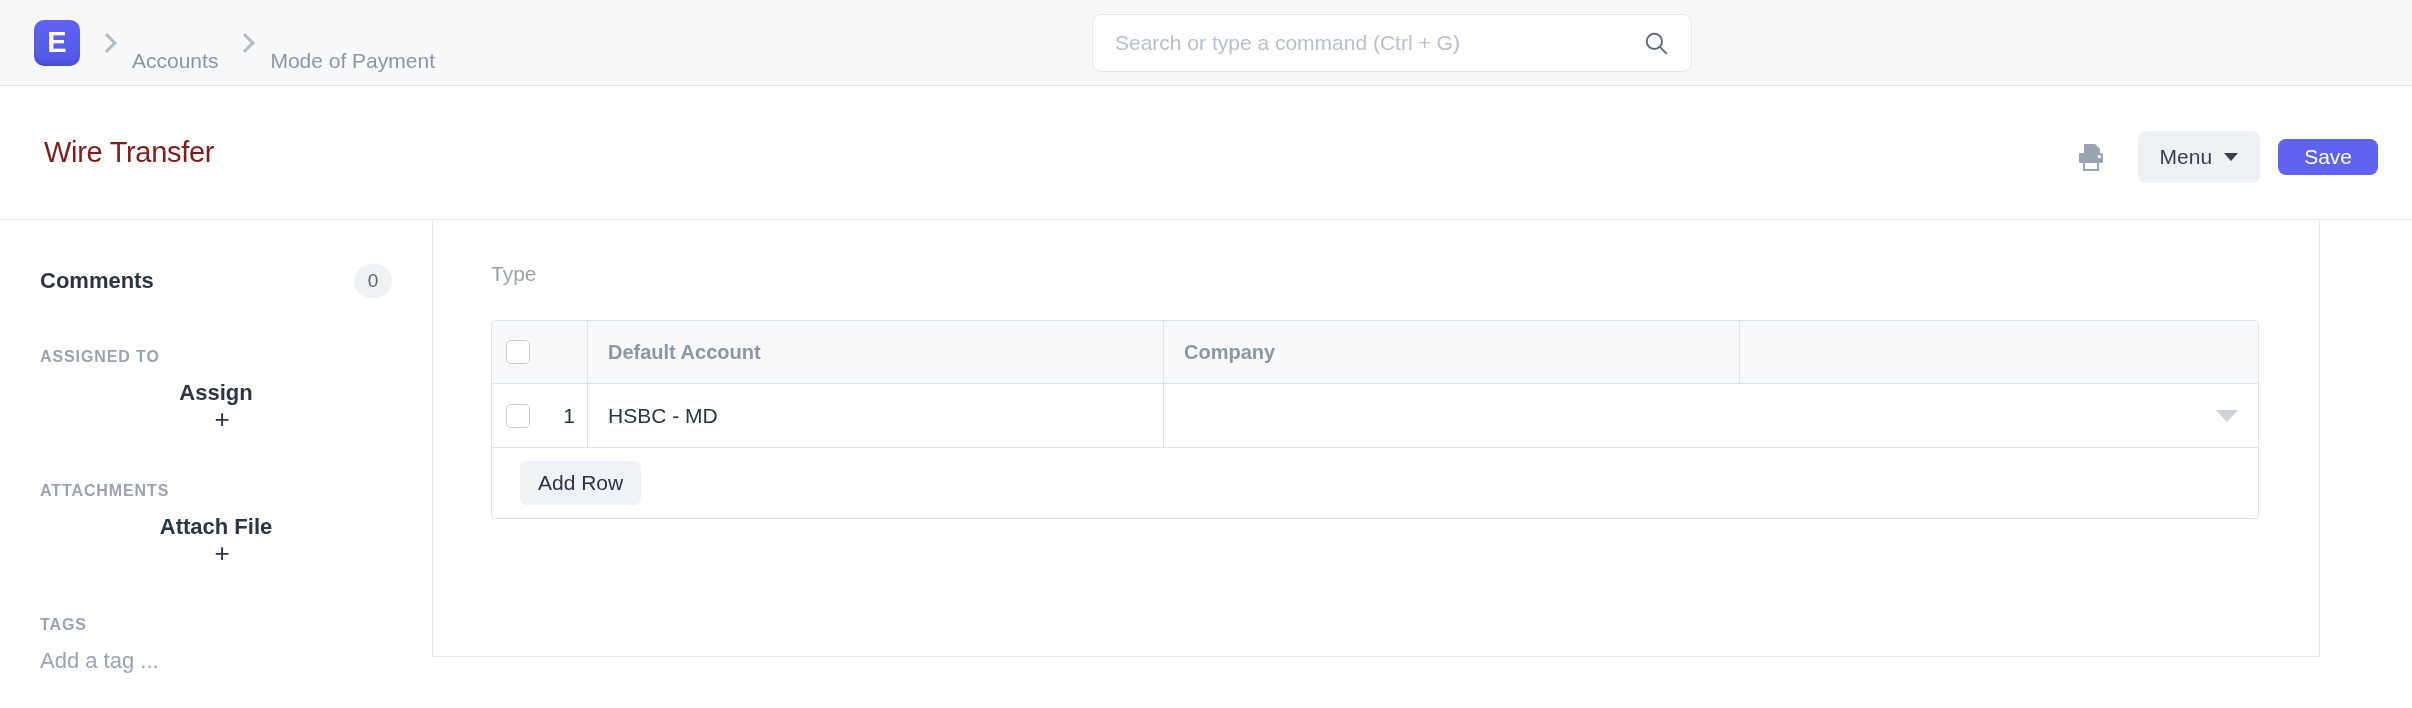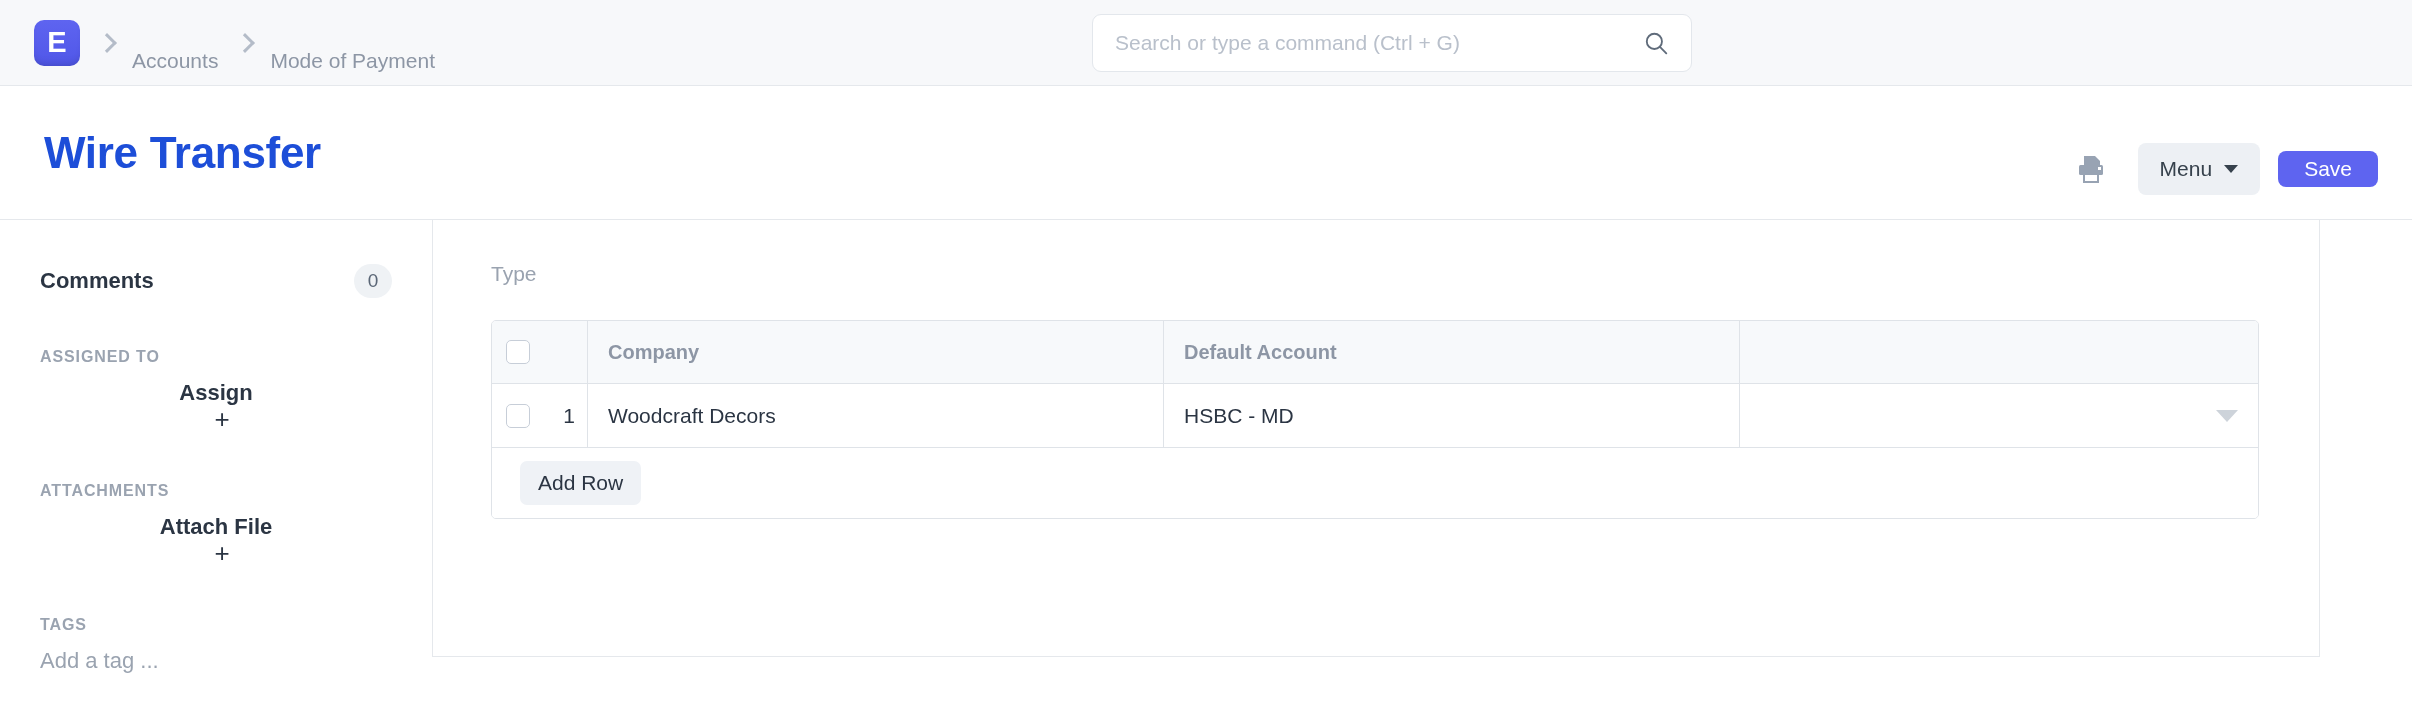--- a/index.html
+++ b/index.html
@@ -149,27 +149,27 @@
   
   .page-head {
     height: 134px;
     background: #ffffff;
     border-bottom: 1px solid #e5e8ec;
     display: flex; align-items: center;
     padding: 0 34px 0 44px;
     position: relative;
   }
   .page-title {
-    font-size: 44px;
-    font-weight: bold;
-    color: #1d4ed8;
+    font-size: 29px;
+    font-weight: normal;
+    color: #7f1d1d;
     letter-spacing: -0.3px;
   }
   .head-actions {
-    position: absolute; right: 34px; top: 16px; height: 134px;
+    position: absolute; right: 34px; top: 4px; height: 134px;
     display: flex; align-items: center;
   }
   .print-icon { width: 30px; height: 28px; margin-right: 32px; flex: none; }
   .btn-menu {
     height: 52px;
     background: #edf0f4;
     border: none;
     border-radius: 8px;
     color: #36414c;
     font-family: "Liberation Sans", sans-serif;
@@ -428,31 +428,30 @@
 
       <div class="field-label">Type</div>
 
       <div class="grid">
 
         <div class="grid-row grid-head">
           <div class="gcell c-check">
             <span class="chk"></span>
           </div>
           <div class="gcell c-idx head"></div>
+          <div class="gcell c-account">Default Account</div>
           <div class="gcell c-company">Company</div>
-          <div class="gcell c-account">Default Account</div>
           <div class="gcell c-blank last"></div>
         </div>
 
         <div class="grid-row grid-body-row">
           <div class="gcell c-check">
             <span class="chk"></span>
           </div>
           <div class="gcell c-idx">1</div>
-          <div class="gcell c-company">Woodcraft Decors</div>
           <div class="gcell c-account">HSBC - MD</div>
           <div class="gcell c-blank last">
             <span class="dropcaret"></span>
           </div>
         </div>
 
         <div class="grid-foot">
           <button class="btn-addrow">Add Row</button>
         </div>
 

